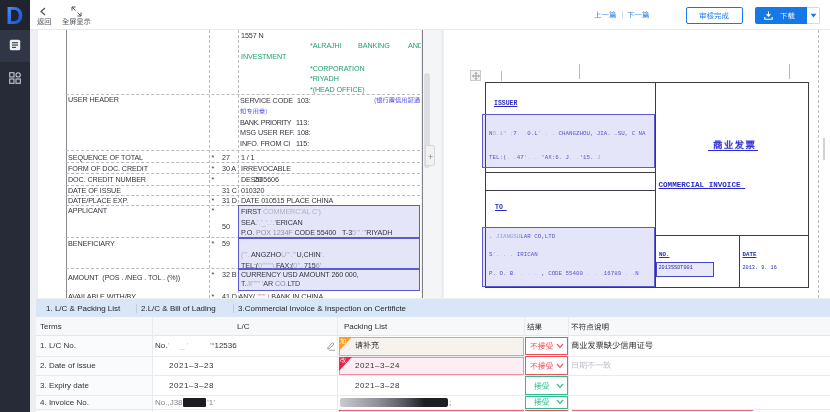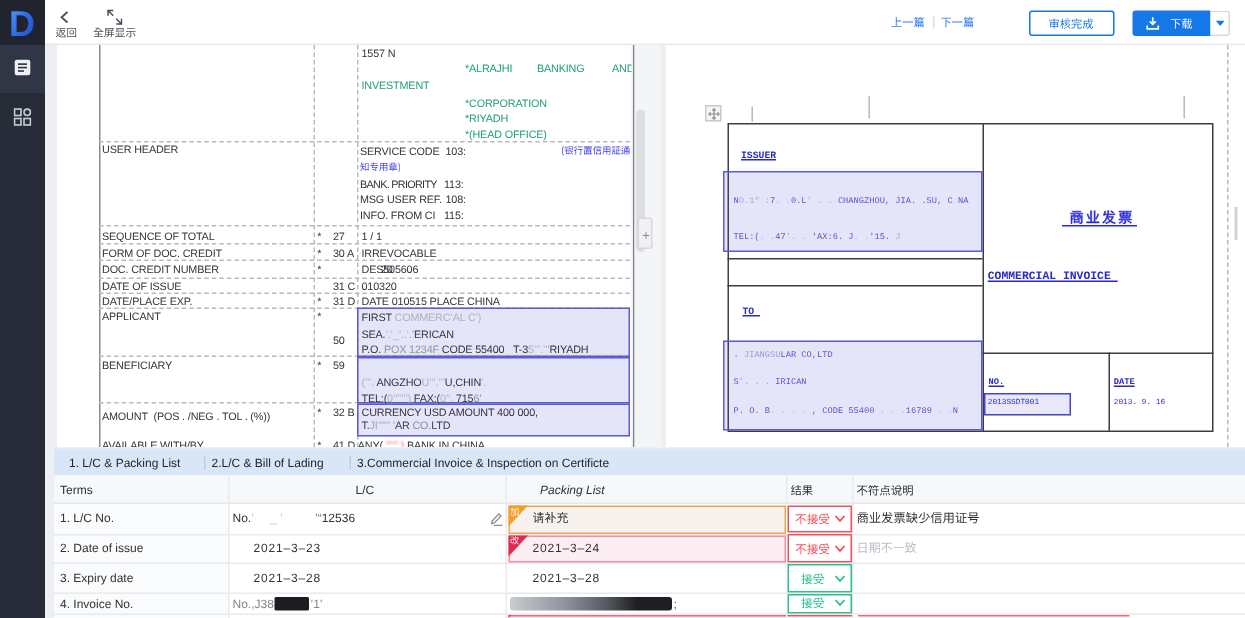--- a/index.html
+++ b/index.html
@@ -154,21 +154,21 @@
   <div class="t doc" style="left:173.5px;top:209.5px;">*</div>
   <div class="t doc" style="left:184px;top:209.5px;">59</div>
   <div class="hl" style="left:199.5px;top:207.5px;width:182px;height:31px;"></div>
   <div class="t doc" style="left:203px;top:210px;margin-top:40px;">T.<span class="rd">JI’’’’’’</span> <span class="rd3">’</span>AR <span class="rd3">CO.</span>LTD</div>
   <div class="t doc" style="left:203px;top:221px;"><span class="rd">(’’’. </span>ANGZHO<span class="rd">U’’’.’’’</span>U,CHIN<span class="rd">’.</span></div>
   <div class="t doc" style="left:203px;top:231.5px;">TEL:(<span class="rd">0’’’’’’’) </span>FAX:(<span class="rd">0’’.</span> 715<span class="rd3">6’</span></div>
   <div class="t doc" style="left:30px;top:243.5px;">AMOUNT&nbsp;&nbsp;(POS . /NEG . TOL . (%))</div>
   <div class="t doc" style="left:173.5px;top:240.5px;">*</div>
   <div class="t doc" style="left:184px;top:240.5px;text-align:right;">32 B</div>
   <div class="hl" style="left:199.5px;top:238.5px;width:182px;height:22px;"></div>
-  <div class="t doc" style="left:203px;top:240.5px;">CURRENCY USD AMOUNT 400 000,</div>
+  <div class="t doc" style="left:203px;top:240.5px;">CURRENCY USD AMOUNT 260 000,</div>
   <div class="t doc" style="left:30px;top:263px;">AVAILABLE WITH/BY</div>
   <div class="t doc" style="left:173.5px;top:263px;">*</div>
   <div class="t doc" style="left:184px;top:263px;">41 D</div>
   <div class="t doc" style="left:200.5px;top:263px;">ANY(<span class="rdr"> ’’’’’’ )</span> BANK IN CHINA</div>
 </div>
 <svg style="position:absolute;left:374px;top:96.5px;" width="46.2" height="7.9" viewBox="0 0 46.2 7.9">
     <path d="M1.5 6.8Q1.1 6.1 0.8 5.3Q0.6 4.5 0.6 3.6Q0.6 2.7 0.8 1.9Q1.1 1.1 1.5 0.4L1.9 0.6Q1.5 1.2 1.3 2Q1.1 2.8 1.1 3.6Q1.1 4.4 1.3 5.2Q1.5 5.9 1.9 6.6ZM4.5 5.5V5.5Q4.6 5.5 4.8 5.5Q4.9 5.4 5.1 5.4V0.5H5.5V0.5H7.8V3.2H6.5Q6.6 3.5 6.7 3.7Q6.8 4 6.9 4.2Q7.1 4.1 7.4 3.9Q7.6 3.7 7.8 3.5L8.2 3.8Q7.9 4 7.6 4.2Q7.3 4.4 7.1 4.6Q7.3 4.9 7.6 5.2Q7.9 5.5 8.3 5.6Q8.2 5.7 8.1 5.8Q8 5.9 8 6Q7.2 5.7 6.8 4.9Q6.3 4.2 6.1 3.2H5.5V5.3Q5.8 5.2 6.1 5.2Q6.4 5.1 6.7 5L6.7 5.4Q6.2 5.6 5.6 5.7Q5.1 5.9 4.7 6ZM3.1 5.6 3.4 5.4V3.8H2.5V3.4H3.4V2.5H2.8V2.1H4.6V2.5H3.8V3.4H4.8V3.8H3.8V5.2L4.7 4.8L4.9 5.2L3.3 6ZM3.3 0.3 3.7 0.4Q3.6 0.7 3.4 1H4.7V1.4H3.2Q2.9 1.9 2.6 2.2Q2.6 2.2 2.5 2Q2.4 1.9 2.3 1.8Q2.6 1.5 2.9 1.1Q3.1 0.7 3.3 0.3ZM5.5 2.8H7.4V2H5.5ZM7.4 1.6V0.9H5.5V1.6ZM10.9 2.4H14.4V2.8H13.5V5.4Q13.5 5.7 13.4 5.8Q13.4 5.9 13.2 6Q13 6 12.8 6Q12.5 6 12 6Q12 5.9 12 5.8Q11.9 5.7 11.9 5.6Q12.2 5.6 12.5 5.6Q12.8 5.6 12.9 5.6Q12.9 5.6 13 5.5Q13 5.5 13 5.4V2.8H10.9ZM10.4 1.6 10.8 1.8Q10.7 2 10.5 2.3Q10.3 2.5 10.1 2.7V6.1H9.6V3.3Q9.3 3.6 8.9 3.9Q8.9 3.8 8.8 3.7Q8.7 3.6 8.6 3.5Q8.9 3.3 9.2 3Q9.6 2.7 9.9 2.3Q10.1 2 10.4 1.6ZM11.2 0.6H14.3V1.1H11.2ZM10.1 0.3 10.6 0.4Q10.4 0.7 10.1 1Q9.8 1.3 9.5 1.5Q9.2 1.8 8.9 2Q8.9 1.9 8.8 1.8Q8.7 1.7 8.6 1.6Q8.9 1.5 9.2 1.2Q9.5 1 9.7 0.7Q9.9 0.5 10.1 0.3ZM15.5 0.5H20.4V1.8H18.2Q18.2 1.9 18.2 2.1H20.6V2.5H18.1Q18.1 2.7 18 2.9H20.1V5.1H16.6V2.9H17.6Q17.6 2.7 17.6 2.5H15.2V2.1H17.7Q17.7 1.9 17.7 1.8H15.5ZM15.5 3H16V5.4H20.8V5.8H16V6.1H15.5ZM17.1 4.4V4.8H19.6V4.4ZM17.1 3.8V4.1H19.6V3.8ZM17.1 3.2V3.5H19.6V3.2ZM18.8 0.9V1.4H19.9V0.9ZM17.4 0.9V1.4H18.4V0.9ZM15.9 0.9V1.4H16.9V0.9ZM23.4 4.1H26.7V6H26.2V5.8H23.9V6H23.4ZM22.8 0.3 23.2 0.4Q23 1.1 22.6 1.7V6H22.1V2.4Q21.8 2.9 21.4 3.2Q21.4 3.1 21.3 3Q21.2 2.8 21.2 2.8Q21.5 2.5 21.8 2.1Q22.1 1.7 22.3 1.2Q22.6 0.7 22.8 0.3ZM23.9 5.4H26.2V4.4H23.9ZM23 1.4H27.1V1.8H23ZM23.5 2.3H26.6V2.7H23.5ZM23.5 3.2H26.6V3.6H23.5ZM23.6 0.5H26.5V0.9H23.6ZM28.3 0.7 28.8 0.7V0.7H32.5V0.7H32.9V5.4Q32.9 5.6 32.9 5.8Q32.8 5.9 32.6 5.9Q32.5 6 32.2 6Q31.9 6 31.5 6Q31.4 5.9 31.4 5.8Q31.3 5.6 31.3 5.6Q31.6 5.6 31.9 5.6Q32.2 5.6 32.3 5.6Q32.4 5.6 32.4 5.5Q32.5 5.5 32.5 5.4V4.1H30.8V6H30.3V4.1H28.7Q28.6 4.6 28.4 5.2Q28.3 5.7 27.9 6.1Q27.9 6 27.7 5.9Q27.6 5.8 27.5 5.8Q27.8 5.5 28 5.1Q28.1 4.8 28.2 4.4Q28.3 4 28.3 3.7Q28.3 3.3 28.3 3ZM30.8 3.7H32.5V2.6H30.8ZM32.5 2.2V1.1H30.8V2.2ZM28.7 3.7H30.3V2.6H28.8V3Q28.8 3.1 28.8 3.3Q28.8 3.5 28.7 3.7ZM30.3 1.1H28.8V2.2H30.3ZM36.4 0.6H39.6V1.1H38.3V2.8H39.6V3.3H38.3V5.4H39.7V5.8H36.2V5.4H36.6V2.2H37.1V5.4H37.8V1.1H36.4ZM34.2 3.9H36V5.7H34.6V6H34.2ZM34.6 5.4H35.6V4.3H34.6ZM33.9 1.3H36.2V1.7H33.9ZM34.2 3H35.9V3.4H34.2ZM34.2 2.2H35.9V2.6H34.2ZM34.2 0.5H35.9V0.9H34.2ZM42.8 1.3 43.1 1Q43.3 1.1 43.6 1.2Q43.8 1.3 44 1.4Q44.2 1.3 44.5 1.2Q44.7 1 44.9 0.9H42.2V0.5H45.3L45.4 0.5L45.7 0.7Q45.4 1 45.1 1.2Q44.8 1.4 44.4 1.6Q44.6 1.6 44.7 1.7Q44.8 1.8 44.9 1.8H45.5L45.7 1.8V4.6Q45.7 4.8 45.7 4.9Q45.6 5 45.5 5Q45.4 5.1 45.2 5.1Q45 5.1 44.6 5.1Q44.6 5 44.6 4.9Q44.6 4.8 44.5 4.7Q44.7 4.7 44.8 4.7Q45 4.7 45.1 4.7Q45.1 4.7 45.2 4.7Q45.3 4.7 45.3 4.6V4.1H44.2V5.1H43.7V4.1H42.7V5.1H42.2V1.8H44Q43.7 1.7 43.4 1.6Q43.1 1.4 42.8 1.3ZM41.5 3.2V4.8Q41.7 5.1 42.1 5.3Q42.5 5.5 43.1 5.5Q43.3 5.5 43.7 5.5Q44.1 5.5 44.5 5.5Q44.9 5.5 45.3 5.5Q45.7 5.5 46 5.5Q46 5.5 45.9 5.7Q45.9 5.8 45.9 5.9Q45.6 5.9 45.2 5.9Q44.9 5.9 44.5 5.9Q44.1 5.9 43.7 5.9Q43.3 5.9 43.1 5.9Q42.4 5.9 42 5.7Q41.6 5.6 41.3 5.2Q41.1 5.4 40.8 5.6Q40.6 5.8 40.4 6L40.1 5.5Q40.6 5.2 41 4.8V3.6H40.2V3.2ZM44.2 3.7H45.3V3.1H44.2ZM45.3 2.2H44.2V2.8H45.3ZM42.7 3.1V3.7H43.7V3.1ZM43.7 2.2H42.7V2.8H43.7ZM40.2 1.9 40.5 1.6Q40.7 1.7 40.9 1.8Q41.1 1.9 41.3 2.1Q41.5 2.2 41.6 2.3L41.3 2.7Q41.2 2.5 41 2.4Q40.8 2.3 40.6 2.1Q40.4 2 40.2 1.9ZM40.5 0.6 40.8 0.3Q40.9 0.4 41.1 0.5Q41.3 0.7 41.5 0.8Q41.7 0.9 41.8 1.1L41.4 1.4Q41.3 1.3 41.2 1.1Q41 1 40.8 0.8Q40.6 0.7 40.5 0.6Z" fill="#4545e6"></path>
   </svg>
 <svg style="position:absolute;left:240px;top:107.5px;" width="27.3" height="7.9" viewBox="0 0 27.3 7.9">
     <path d="M3.5 0.8 5.7 0.8V5.8H5.2V5.4H3.9V5.9H3.5ZM0.3 2.8H1.6Q1.6 2.7 1.6 2.6V1.5H1.1Q1 1.8 0.9 2.1Q0.7 2.3 0.6 2.5Q0.5 2.5 0.4 2.4Q0.3 2.3 0.2 2.3Q0.5 1.9 0.7 1.4Q0.9 0.8 1 0.2L1.5 0.3Q1.4 0.7 1.3 1.1H3.1V1.5H2.1V2.6Q2.1 2.7 2.1 2.8H3.3V3.3H2Q2 3.5 2 3.7Q2.1 3.8 2.3 4Q2.5 4.2 2.6 4.4Q2.8 4.6 3 4.8Q3.2 5 3.2 5.1L2.9 5.5Q2.8 5.3 2.6 5.1Q2.4 4.8 2.2 4.6Q2 4.4 1.9 4.2Q1.7 4.7 1.4 5.2Q1.1 5.6 0.5 6Q0.5 6 0.4 5.8Q0.3 5.7 0.2 5.7Q0.7 5.3 1 4.9Q1.2 4.5 1.4 4.1Q1.5 3.7 1.6 3.3H0.3ZM3.9 4.9H5.2V1.2H3.9ZM1.9 3.6H1.9Q1.9 3.6 1.9 3.6ZM6.7 2.2H8.4Q8.5 1.8 8.6 1.4H7.2V1H8.8Q8.9 0.6 9 0.2L9.5 0.3Q9.4 0.6 9.3 1H11.7V1.4H9.1Q9 1.8 8.9 2.2H12.2V2.6H8.7Q8.6 3 8.5 3.3H11.3L11.3 3.3L11.7 3.5Q11.3 3.9 10.9 4.3Q10.5 4.8 10 5.2Q10.3 5.3 10.6 5.4Q10.8 5.5 11 5.7L10.8 6.1Q10.5 5.9 10.2 5.8Q9.9 5.6 9.5 5.4Q9.1 5.3 8.7 5.1Q8.3 5 7.9 4.9L8.2 4.5Q8.5 4.6 8.8 4.7Q9.2 4.9 9.5 5Q9.9 4.7 10.2 4.4Q10.5 4 10.8 3.8H8.4Q8.3 3.9 8.2 4.1L7.8 4Q7.9 3.7 8 3.4Q8.1 3 8.3 2.6H6.7ZM13.6 0.7 14 0.7V0.7H17.7V0.7H18.2V5.4Q18.2 5.6 18.1 5.8Q18.1 5.9 17.9 5.9Q17.7 6 17.5 6Q17.2 6 16.7 6Q16.7 5.9 16.7 5.8Q16.6 5.6 16.6 5.6Q16.9 5.6 17.2 5.6Q17.5 5.6 17.6 5.6Q17.6 5.6 17.7 5.5Q17.7 5.5 17.7 5.4V4.1H16V6H15.5V4.1H14Q13.9 4.6 13.7 5.2Q13.5 5.7 13.2 6.1Q13.1 6 13 5.9Q12.9 5.8 12.8 5.8Q13.1 5.5 13.2 5.1Q13.4 4.8 13.4 4.4Q13.5 4 13.5 3.7Q13.6 3.3 13.6 3ZM16 3.7H17.7V2.6H16ZM17.7 2.2V1.1H16V2.2ZM14 3.7H15.5V2.6H14V3Q14 3.1 14 3.3Q14 3.5 14 3.7ZM15.5 1.1H14V2.2H15.5ZM21.8 6V5.3H19.2V4.9H21.8V4.5H19.9V2.7H24.2V4.5H22.3V4.9H24.9V5.3H22.3V6ZM19.6 1.5V1.2H24.5V1.5H23.5Q23.4 1.8 23.3 2H24.9V2.4H19.2V2H20.8Q20.8 1.9 20.7 1.8Q20.7 1.6 20.6 1.5L20.7 1.5ZM23.7 3H20.4V3.4H23.4V3.7H20.4V4.1H23.7ZM20.4 0.8V0.5H23.6V0.8ZM22.8 2Q22.8 1.9 22.9 1.8Q23 1.6 23 1.5H21.1Q21.2 1.6 21.2 1.8Q21.3 1.9 21.3 2ZM25.8 6.8 25.5 6.6Q25.9 5.9 26.1 5.2Q26.3 4.4 26.3 3.6Q26.3 2.8 26.1 2Q25.9 1.2 25.5 0.6L25.8 0.4Q26.3 1.1 26.5 1.9Q26.7 2.7 26.7 3.6Q26.7 4.5 26.5 5.3Q26.3 6.1 25.8 6.8Z" fill="#4545e6"></path>
@@ -230,21 +230,21 @@
 <div class="cellline" style="left:152px;top:317px;width:1px;height:95px;"></div>
 <div class="cellline" style="left:337px;top:317px;width:1px;height:95px;"></div>
 <div class="cellline" style="left:524px;top:317px;width:1px;height:19px;"></div>
 <div class="cellline" style="left:568px;top:317px;width:1px;height:95px;"></div>
 <div class="cellline" style="left:36px;top:355.5px;width:794px;height:1px;"></div>
 <div class="cellline" style="left:36px;top:375px;width:794px;height:1px;"></div>
 <div class="cellline" style="left:36px;top:395px;width:794px;height:1px;"></div>
 <div class="cellline" style="left:36px;top:409px;width:794px;height:1px;"></div>
 <div class="t tbl" style="left:40px;top:322.5px;color:#2d3037;">Terms</div>
 <div class="t tbl" style="left:237px;top:322.5px;color:#2d3037;">L/C</div>
-<div class="t tbl" style="left:360px;top:322.5px;color:#2d3037;font-style:italic;">Packing List</div>
+<div class="t tbl" style="left:344px;top:322.5px;color:#2d3037;">Packing List</div>
 <svg style="position:absolute;left:527px;top:322.5px;" width="15.0" height="9.4" viewBox="0 0 15.0 9.4">
     <path d="M3.5 4.3H6.8V7.2H6.2V6.8H4.1V7.2H3.5ZM4.8 0.3H5.4V1.4H7.2V1.9H5.4V3H7V3.5H3.3V3H4.8V1.9H3.1V1.4H4.8ZM1.5 0.3 2.1 0.5Q1.9 1 1.6 1.5Q1.4 2.1 1.2 2.5Q1.3 2.6 1.4 2.8Q1.6 2.9 1.6 3Q2 2.3 2.3 1.7L2.8 1.9Q2.6 2.3 2.4 2.8Q2.1 3.2 1.9 3.7Q1.6 4.1 1.4 4.5Q1.7 4.4 2.1 4.4Q2.5 4.3 2.9 4.3L2.9 4.8Q2.2 4.9 1.5 5Q0.8 5.1 0.3 5.2L0.2 4.6H0.2Q0.5 4.6 0.8 4.6Q0.9 4.4 1.1 4.1Q1.2 3.8 1.4 3.6Q1.2 3.3 0.9 2.9Q0.6 2.6 0.3 2.3L0.6 1.8Q0.7 2 0.8 2.1Q1 1.7 1.2 1.2Q1.4 0.7 1.5 0.3ZM4.1 6.3H6.2V4.8H4.1ZM0.3 6.2Q0.8 6.2 1.5 6.1Q2.2 6 2.9 5.8L3 6.3Q2.3 6.5 1.6 6.6Q0.9 6.7 0.4 6.8ZM8 4.3H11V3.7H8.7V0.7H13.9V3.7H11.6V4.3H14.6V4.8H12Q12.4 5.1 12.8 5.5Q13.3 5.8 13.8 6Q14.3 6.3 14.7 6.4Q14.6 6.5 14.5 6.7Q14.4 6.8 14.4 6.9Q13.9 6.7 13.4 6.4Q12.9 6.1 12.4 5.8Q11.9 5.4 11.6 5V7.2H11V5Q10.6 5.5 10.1 5.8Q9.7 6.2 9.2 6.5Q8.7 6.8 8.2 7Q8.1 6.9 8 6.7Q7.9 6.6 7.8 6.5Q8.3 6.3 8.8 6.1Q9.3 5.8 9.7 5.5Q10.2 5.2 10.5 4.8H8ZM11.6 2.4V3.2H13.3V2.4ZM11.6 1.2V1.9H13.3V1.2ZM9.3 2.4V3.2H11V2.4ZM9.3 1.2V1.9H11V1.2Z" fill="#2d3037"></path>
   </svg>
 <svg style="position:absolute;left:571px;top:322.5px;" width="38.0" height="9.5" viewBox="0 0 38.0 9.5">
     <path d="M7.1 0.8V1.4H4.6Q4.4 1.9 4.1 2.3V7.3H3.5V3.1Q2.9 3.8 2.2 4.3Q1.5 4.9 0.7 5.3Q0.7 5.2 0.5 5.1Q0.4 4.9 0.3 4.8Q1.1 4.5 1.7 3.9Q2.4 3.4 3 2.7Q3.5 2.1 3.9 1.4H0.5V0.8ZM4.7 2.9V2.9Q5.1 3.2 5.6 3.5Q6.1 3.9 6.6 4.2Q7 4.5 7.3 4.8L6.8 5.3Q6.6 5 6.1 4.7Q5.7 4.3 5.2 4Q4.7 3.6 4.2 3.3ZM10.2 3.4H13.2V2.6L13.7 2.6V3.4H14.8V3.9H13.7V6.6Q13.7 6.8 13.7 7Q13.6 7.1 13.4 7.2Q13.2 7.3 12.9 7.3Q12.5 7.3 12 7.3Q12 7.2 11.9 7Q11.9 6.9 11.8 6.7Q12.2 6.7 12.5 6.7Q12.9 6.7 13 6.7Q13.1 6.7 13.1 6.7Q13.2 6.7 13.2 6.6V3.9H10.2ZM9.6 2.5 10.1 2.7Q9.9 3.2 9.6 3.6V7.3H9V4.4Q8.7 4.8 8.3 5.2Q8.3 5.1 8.1 4.9Q8 4.8 7.9 4.7Q8.4 4.3 8.8 3.7Q9.3 3.1 9.6 2.5ZM12 0.3 12.5 0.4Q12.4 0.7 12.3 1H14.7V1.5H13.2Q13.3 1.7 13.4 1.9Q13.6 2.1 13.6 2.2L13.1 2.4Q13.1 2.3 12.9 2Q12.7 1.8 12.6 1.5H12Q11.7 2.1 11.3 2.6Q11.2 2.5 11.1 2.4Q10.9 2.3 10.8 2.2Q11.2 1.9 11.5 1.4Q11.8 0.9 12 0.3ZM9 0.3 9.5 0.4Q9.4 0.7 9.3 1H11.2V1.5H10Q10.2 1.7 10.3 2Q10.4 2.2 10.4 2.4L9.9 2.5Q9.9 2.4 9.7 2.1Q9.6 1.8 9.5 1.5H9.1Q8.7 2.2 8.4 2.6Q8.3 2.6 8.1 2.5Q8 2.4 7.9 2.3Q8.2 1.9 8.5 1.4Q8.8 0.9 9 0.3ZM10.6 4.6 11.1 4.3Q11.2 4.6 11.4 4.8Q11.6 5.1 11.8 5.4Q11.9 5.6 12 5.8L11.6 6.1Q11.5 5.9 11.3 5.7Q11.1 5.4 11 5.1Q10.8 4.8 10.6 4.6ZM18.7 0.3H19.2V1.1H22.1V1.6H19.2V2.6H21.6V5H16.5V2.6H18.7ZM17 3.2V4.5H21V3.2ZM16.5 5.5 17.1 5.6Q16.9 6.1 16.6 6.5Q16.4 7 16 7.3L15.5 7Q15.8 6.8 16.1 6.3Q16.4 5.9 16.5 5.5ZM20.9 5.7 21.4 5.5Q21.6 5.7 21.8 6Q22 6.3 22.2 6.5Q22.3 6.8 22.4 7L21.9 7.2Q21.8 7 21.6 6.8Q21.5 6.5 21.3 6.2Q21.1 5.9 20.9 5.7ZM19.3 5.7 19.9 5.6Q20 5.8 20.1 6.1Q20.2 6.4 20.3 6.6Q20.4 6.9 20.4 7.1L19.9 7.2Q19.9 7 19.8 6.8Q19.7 6.5 19.6 6.2Q19.5 6 19.3 5.7ZM17.8 5.7 18.3 5.7Q18.4 5.9 18.4 6.2Q18.5 6.5 18.5 6.7Q18.5 7 18.5 7.2L17.9 7.2Q17.9 6.9 17.9 6.5Q17.9 6.1 17.8 5.7ZM27.9 6.5 27.9 4.7H27.2Q27.2 5.1 27.1 5.5Q27 5.9 26.8 6.3Q26.6 6.6 26.3 6.9Q26 7.1 25.4 7.3Q25.4 7.3 25.3 7.2Q25.3 7.1 25.2 7Q25.2 6.9 25.1 6.9Q25.6 6.7 25.9 6.5Q26.2 6.3 26.3 6Q26.5 5.7 26.6 5.4Q26.6 5.1 26.7 4.7H26V2.8Q25.8 3 25.7 3.2Q25.6 3.1 25.6 3.1Q25.6 3.1 25.5 3Q25.5 3 25.4 2.9Q25.3 2.8 25.2 2.8Q25.6 2.5 25.9 2Q26.2 1.6 26.3 1.1L26.9 1.2Q26.8 1.5 26.6 1.8Q26.4 2.2 26.3 2.4H29.2Q28.7 1.9 28.5 1.1H26.8V0.6H28.3V0.6H28.9Q29 1.2 29.4 1.7Q29.7 2.3 30.2 2.6Q30.1 2.6 30.1 2.7Q30 2.8 29.9 2.9Q29.9 3 29.8 3.1Q29.6 2.9 29.4 2.7V4.7H28.5V6.5Q28.5 6.7 28.5 6.7Q28.6 6.8 28.7 6.8H29.4Q29.5 6.8 29.5 6.7Q29.6 6.6 29.6 6.4Q29.6 6.2 29.6 5.8Q29.7 5.8 29.8 5.9Q29.9 5.9 30 5.9Q30.1 6 30.1 6Q30.1 6.2 30.1 6.4Q30.1 6.6 30 6.8Q30 7.1 29.8 7.2Q29.7 7.3 29.4 7.3H28.6Q28.3 7.3 28.2 7.2Q28 7.1 28 7Q27.9 6.8 27.9 6.5ZM23.1 3.3V2.7H24.6V2.7H24.8V5.8L25.6 5.2L26 5.6L24.1 6.9L23.8 6.5L24.3 6.2V3.3ZM28.8 2.9H26.5V4.1H28.8ZM23.6 0.8 24 0.5Q24.1 0.6 24.2 0.7Q24.3 0.8 24.5 0.9Q24.7 1.1 24.9 1.3Q25.1 1.5 25.2 1.7L24.8 2.1Q24.7 2 24.7 1.9Q24.6 1.8 24.5 1.7Q24.3 1.5 24.1 1.2Q23.8 1 23.6 0.8ZM31 0.8H33.5V5.3H31.5V6H31ZM34.5 0.6H37.1L37.5 0.6V6.6Q37.5 6.8 37.4 7Q37.3 7.1 37.1 7.2Q36.9 7.3 36.6 7.3Q36.3 7.3 35.8 7.3Q35.8 7.2 35.7 7Q35.7 6.8 35.6 6.7Q36 6.7 36.3 6.7Q36.6 6.7 36.7 6.7Q36.8 6.7 36.8 6.7Q36.9 6.6 36.9 6.5V1.2H34.8V2.5H36.6V3H34.8V3.4Q34.8 3.6 34.8 3.8Q34.8 4.1 34.7 4.3H36.6V4.9H34.7Q34.5 5.5 34.2 6.2Q33.9 6.9 33.2 7.4Q33.1 7.3 33 7.1Q32.9 7 32.8 7Q33.3 6.6 33.6 6.1Q33.9 5.7 34 5.2Q34.1 4.8 34.2 4.3Q34.2 3.8 34.2 3.3V0.6H34.5ZM31.5 4.8H33V3.3H31.5ZM33 2.7V1.3H31.5V2.7Z" fill="#2d3037"></path>
   </svg>
 
 <div class="t tbl" style="left:40px;top:341.5px;">1. L/C No.</div>
 <div class="t tbl" style="left:155px;top:341.5px;">No.<span style="color:#c2c4ca">’</span></div>
 <div class="t tbl" style="left:180px;top:341.5px;color:#c2c4ca;">_&nbsp;’</div>

